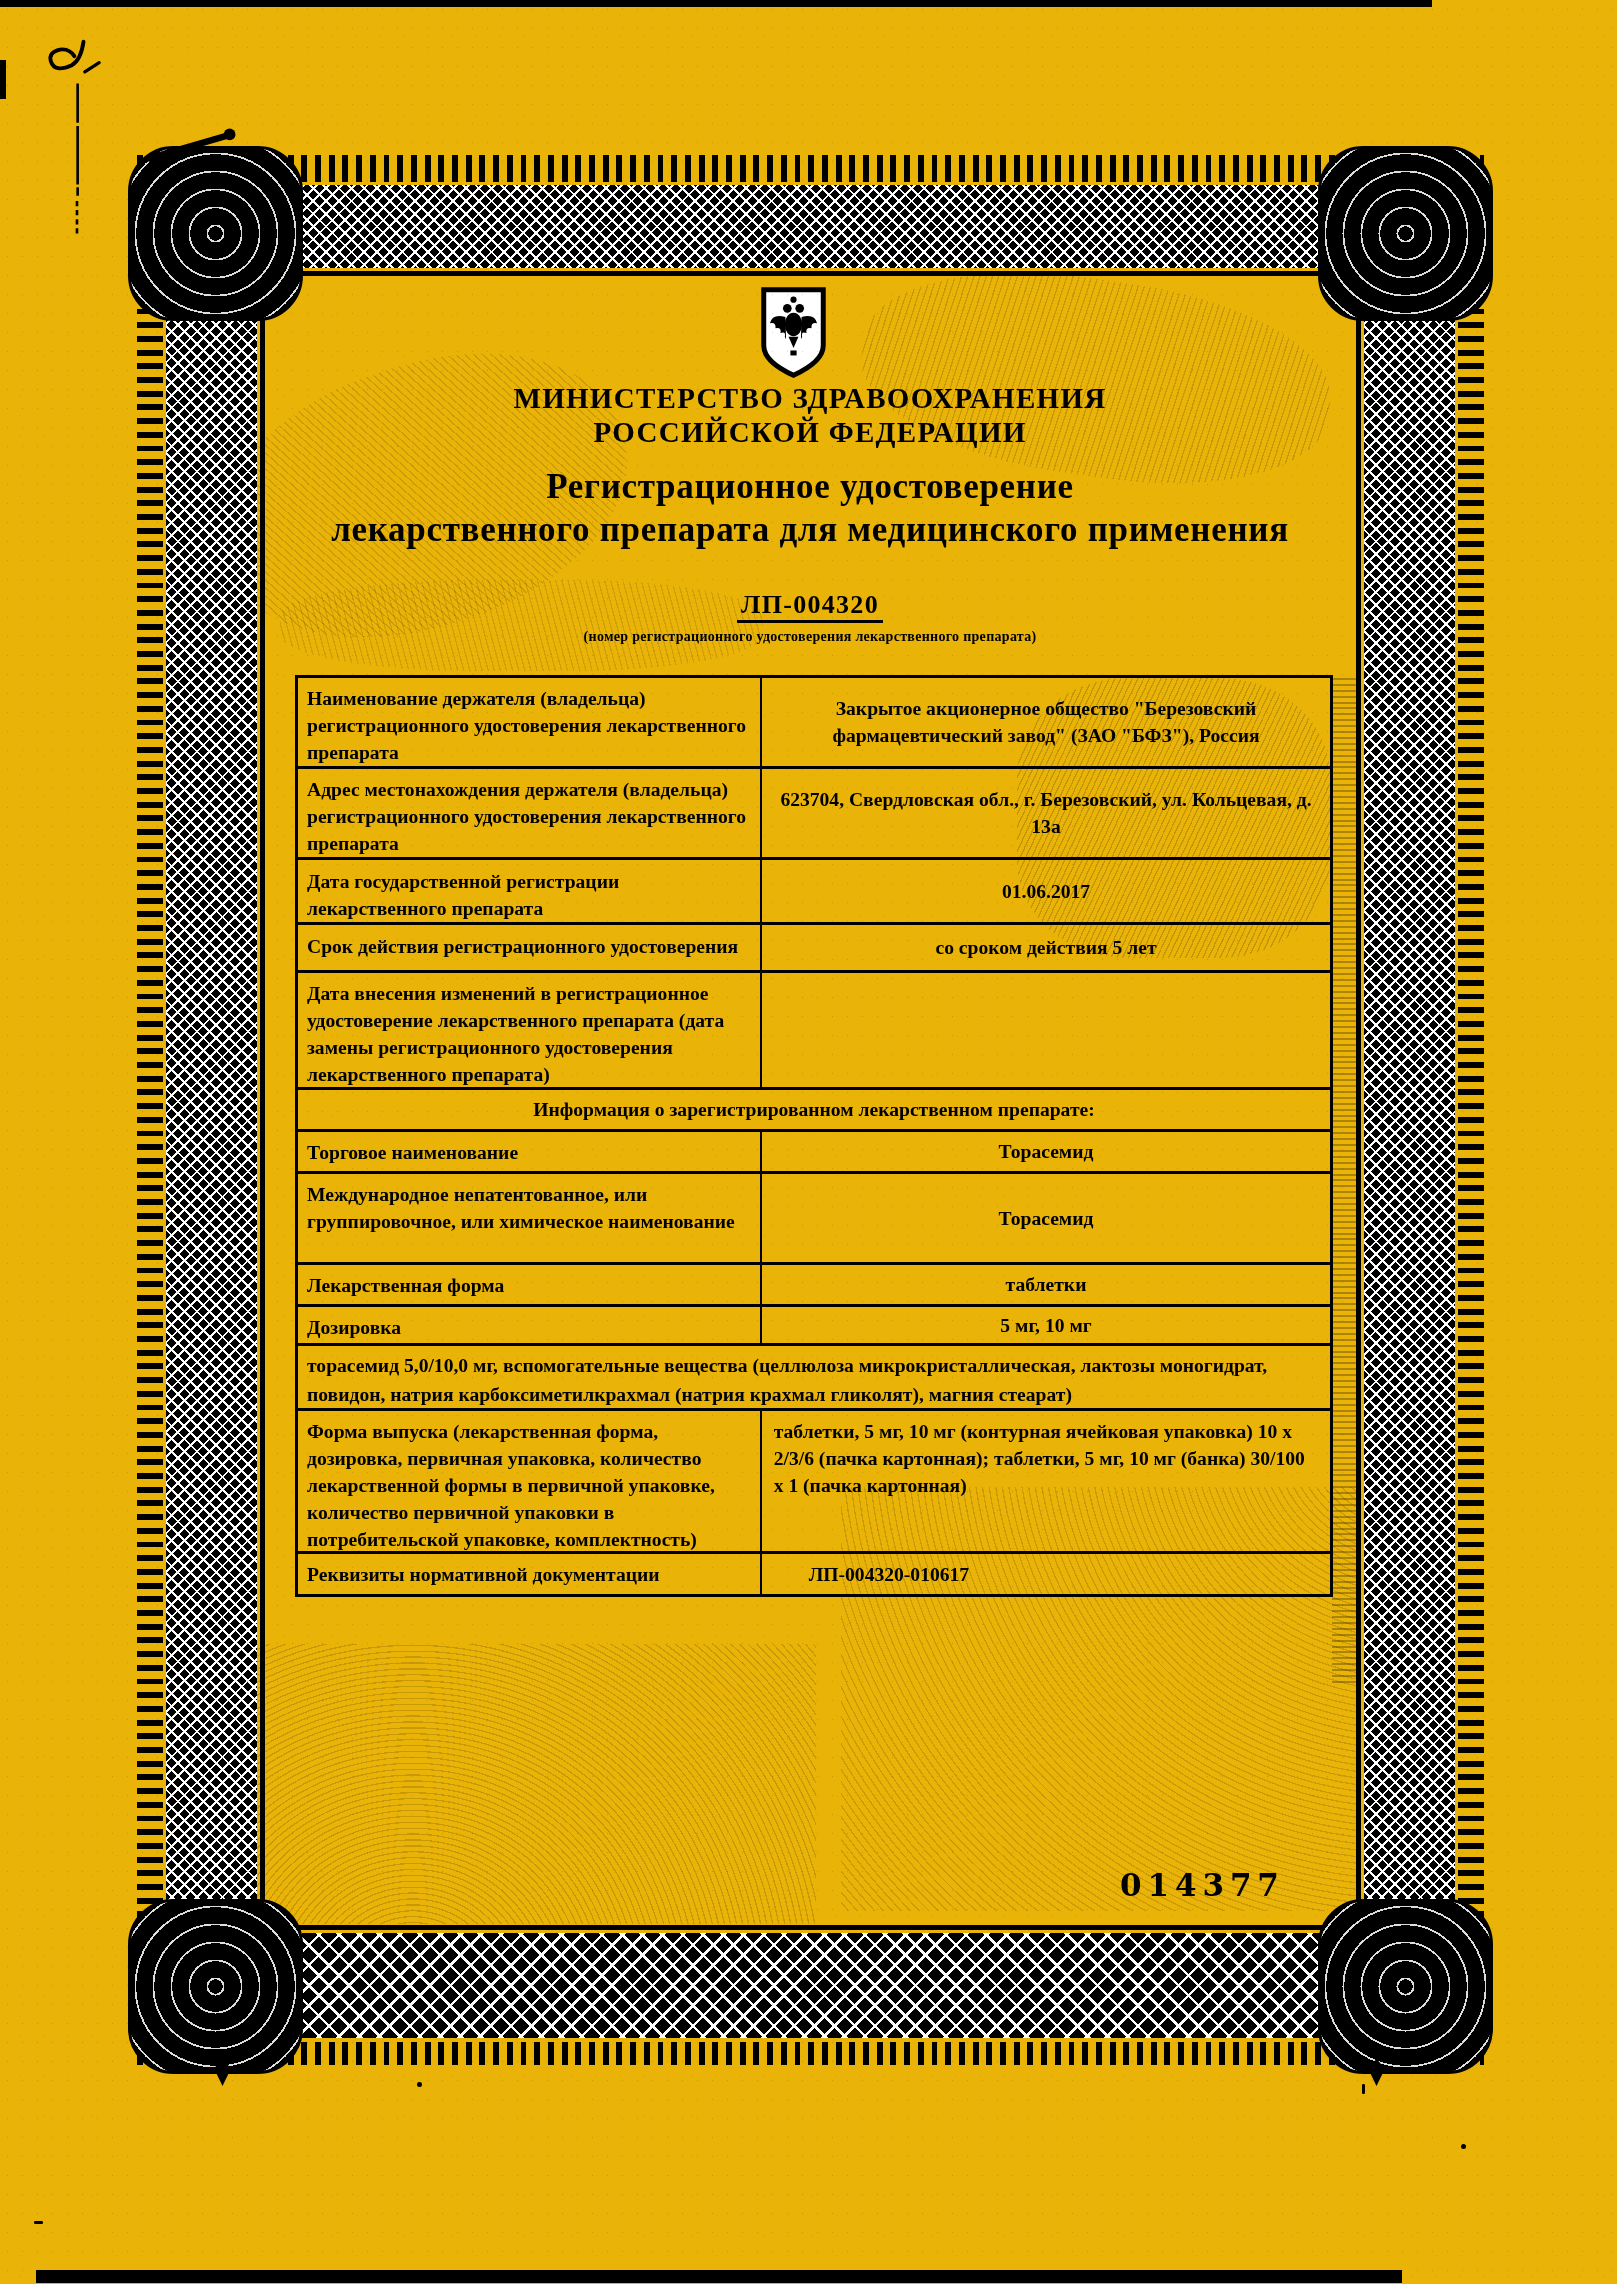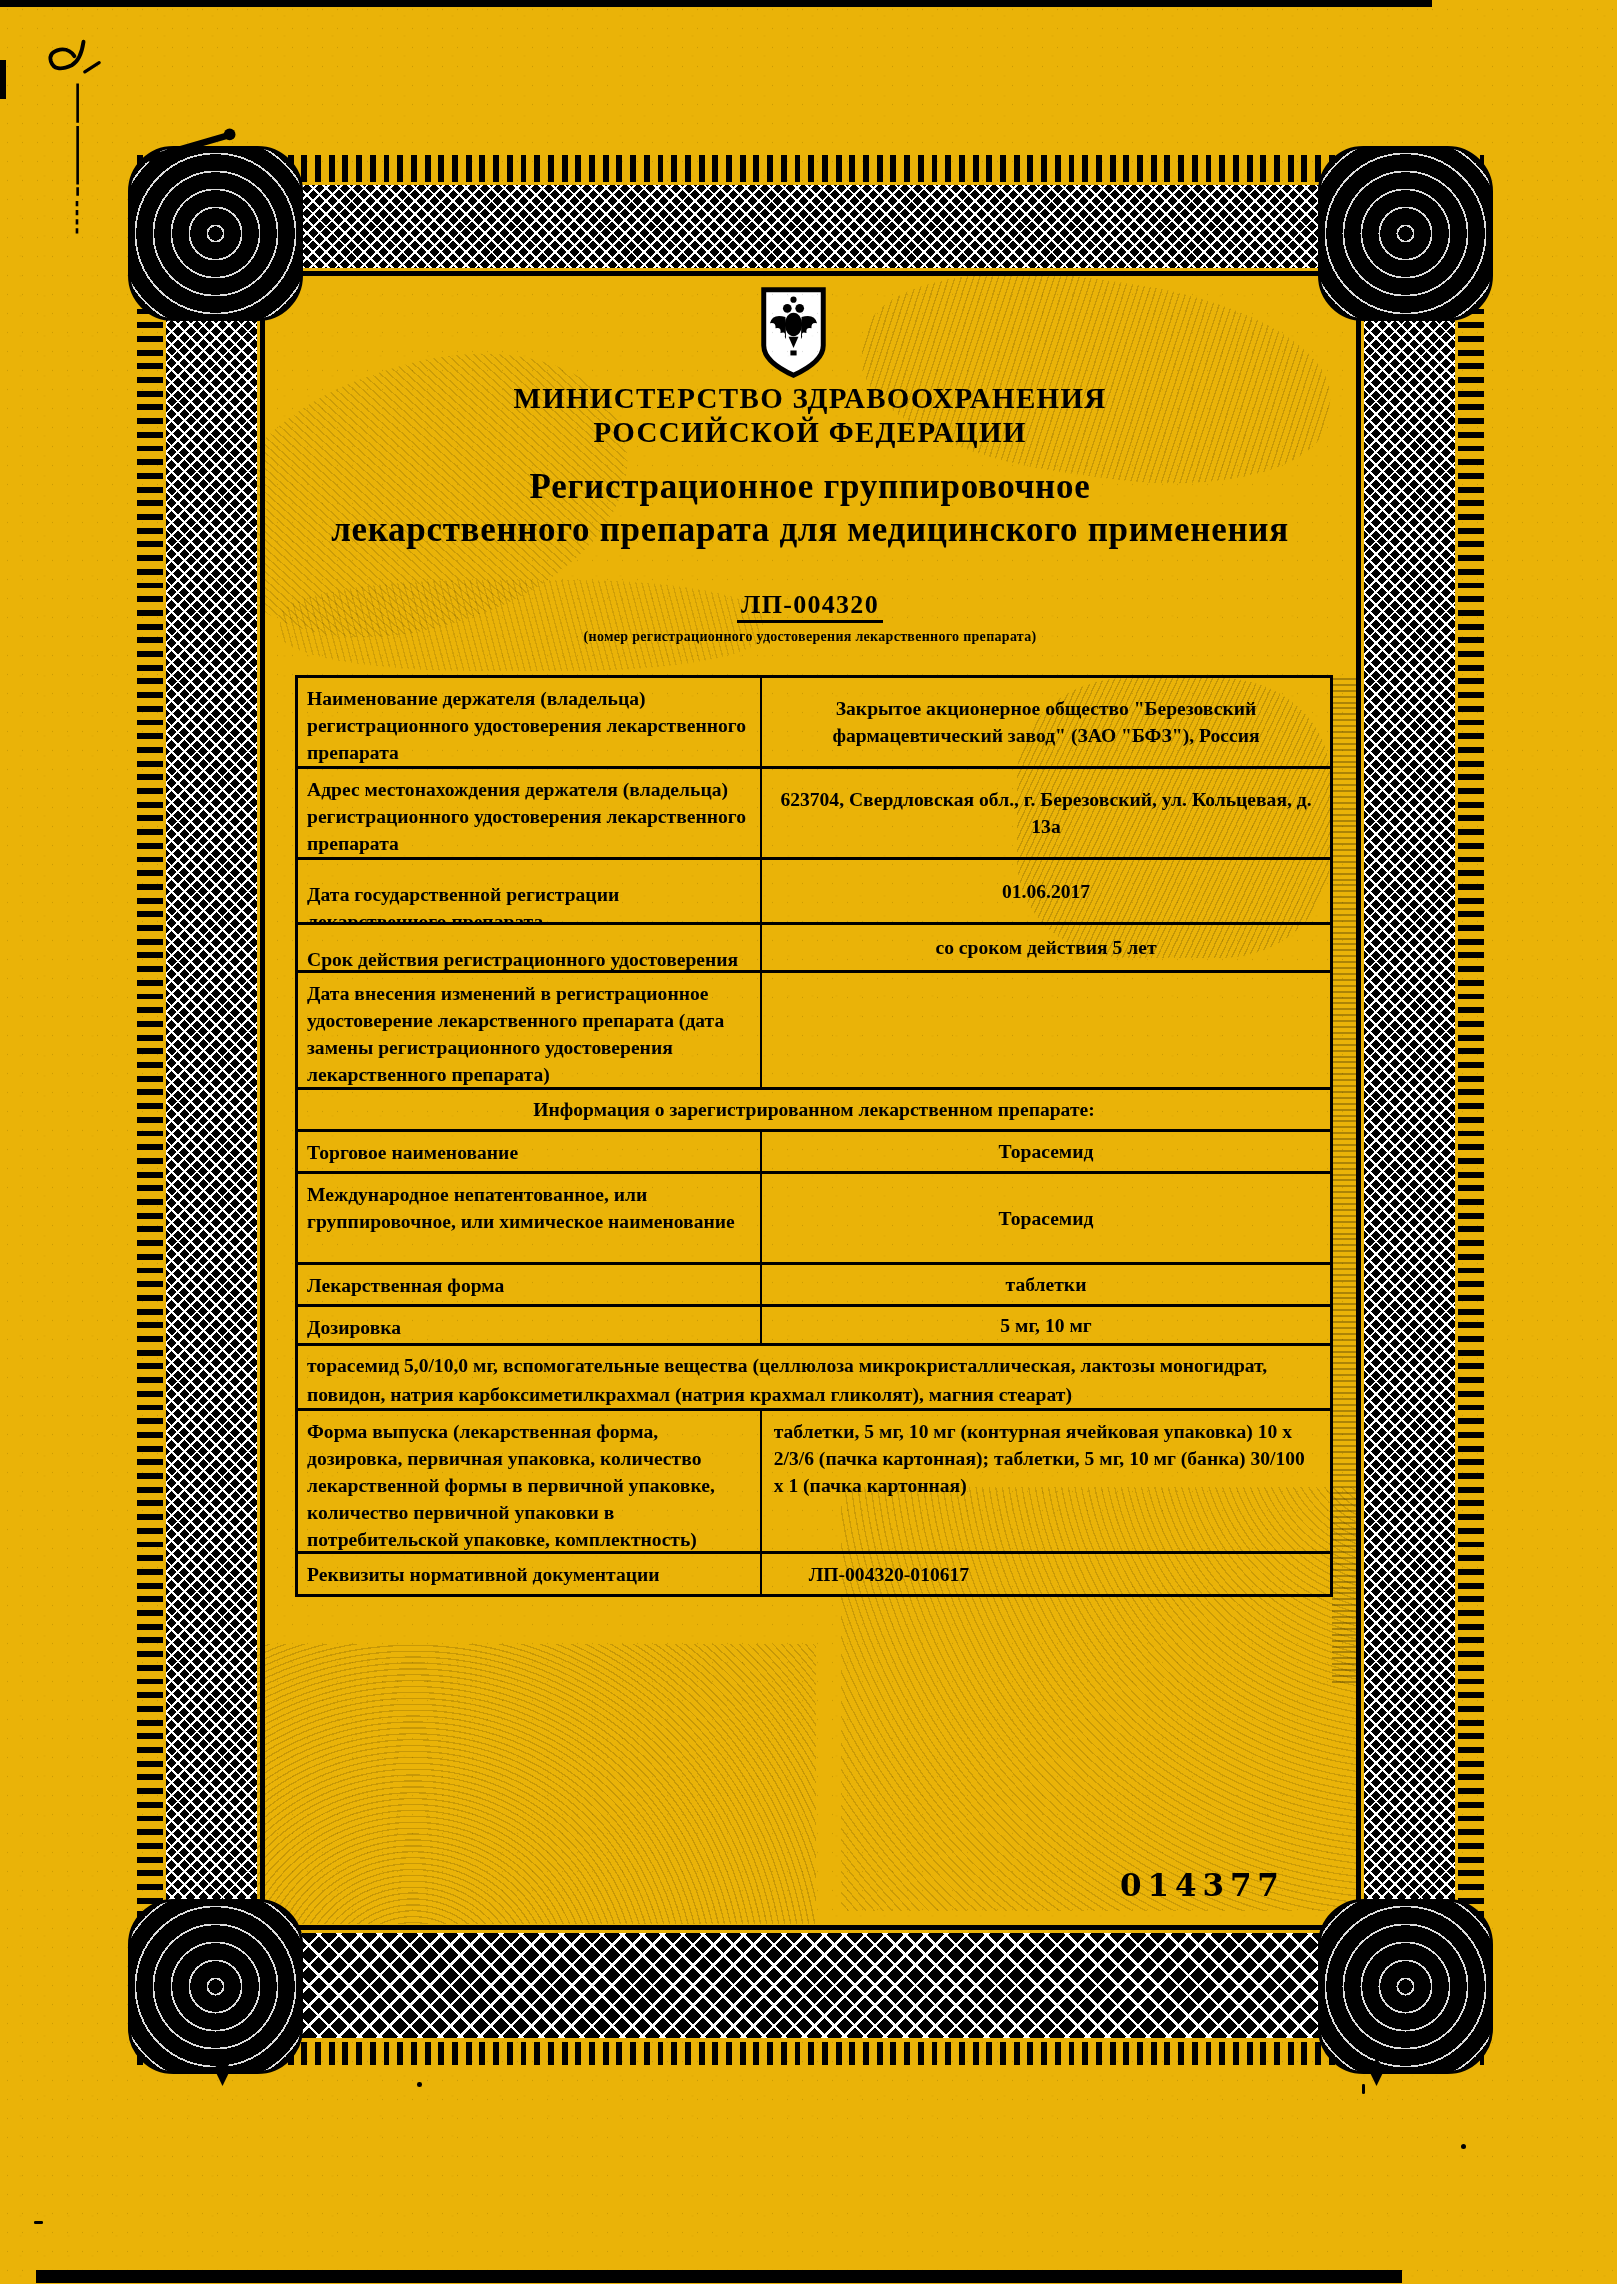--- a/index.html
+++ b/index.html
@@ -86,21 +86,21 @@
     padding:6.5px 6.5px 0 9px;font-size:19.6px;font-weight:bold;line-height:27px;}
   .val{flex:1;display:flex;align-items:center;justify-content:center;text-align:center;
     padding:2.6px 11.7px;font-size:19.6px;font-weight:bold;line-height:27px;box-sizing:border-box;}
   .val.left{justify-content:flex-start;text-align:left;align-items:flex-start;padding-top:7px;border-radius:9px;}
   .full{display:block;padding:5.2px 9px;font-size:19.6px;font-weight:bold;line-height:29px;box-sizing:border-box;}
   .full.center{text-align:center;}
   .r0{height:91px;} .r1{height:91px;} .r2{height:65px;} .r3{height:48px;}
   .r4{height:117px;} .r5{height:42px;}  .r6{height:42px;}  .r7{height:91px;}
   .r8{height:42px;}  .r9{height:39px;}  .r10{height:65px;}.r11{height:65px;}
   .r12{height:143px;}.r13{height:40px;gap:35px;}
-  .r2 .lbl,.r3 .lbl{padding-top:21px;}
+  .r2 .lbl,.r3 .lbl{padding-top:8px;}
 
   
   .serial{position:absolute;left:1120px;top:1867px;z-index:4;font-family:"DejaVu Serif",serif;
     font-weight:bold;font-size:31px;letter-spacing:5.9px;}
 
   
   .penmarks{position:absolute;left:0;top:0;z-index:5;}
 </style>
 </head>
 <body>
@@ -171,21 +171,21 @@
       <ellipse cx="60" cy="62" rx="14" ry="19"></ellipse>
       <path d="M47 50 Q26 44 22 60 Q32 58 31 68 Q41 66 39 76 Q48 72 46 82 L48 86 Z"></path>
       <path d="M73 50 Q94 44 98 60 Q88 58 89 68 Q79 66 81 76 Q72 72 74 82 L72 86 Z"></path>
       <path d="M52 82 H68 L60 100 Z"></path>
       <rect x="55" y="104" width="10" height="8"></rect>
     </g>
   </svg>
 
   <div class="hdr ministry1">МИНИСТЕРСТВО ЗДРАВООХРАНЕНИЯ</div>
   <div class="hdr ministry2">РОССИЙСКОЙ ФЕДЕРАЦИИ</div>
-  <div class="hdr title1">Регистрационное группировочное</div>
+  <div class="hdr title1">Регистрационное удостоверение</div>
   <div class="hdr title2">лекарственного препарата для медицинского применения</div>
   <div class="hdr regnum"><span>ЛП-004320</span></div>
   <div class="hdr regcap">(номер регистрационного удостоверения лекарственного препарата)</div>
 
   <div class="rtable">
     <div class="row r0">
       <div class="lbl">Наименование держателя (владельца) регистрационного удостоверения лекарственного препарата</div>
       <div class="val">Закрытое акционерное общество "Березовский фармацевтический завод" (ЗАО "БФЗ"), Россия</div>
     </div>
     <div class="row r1">

